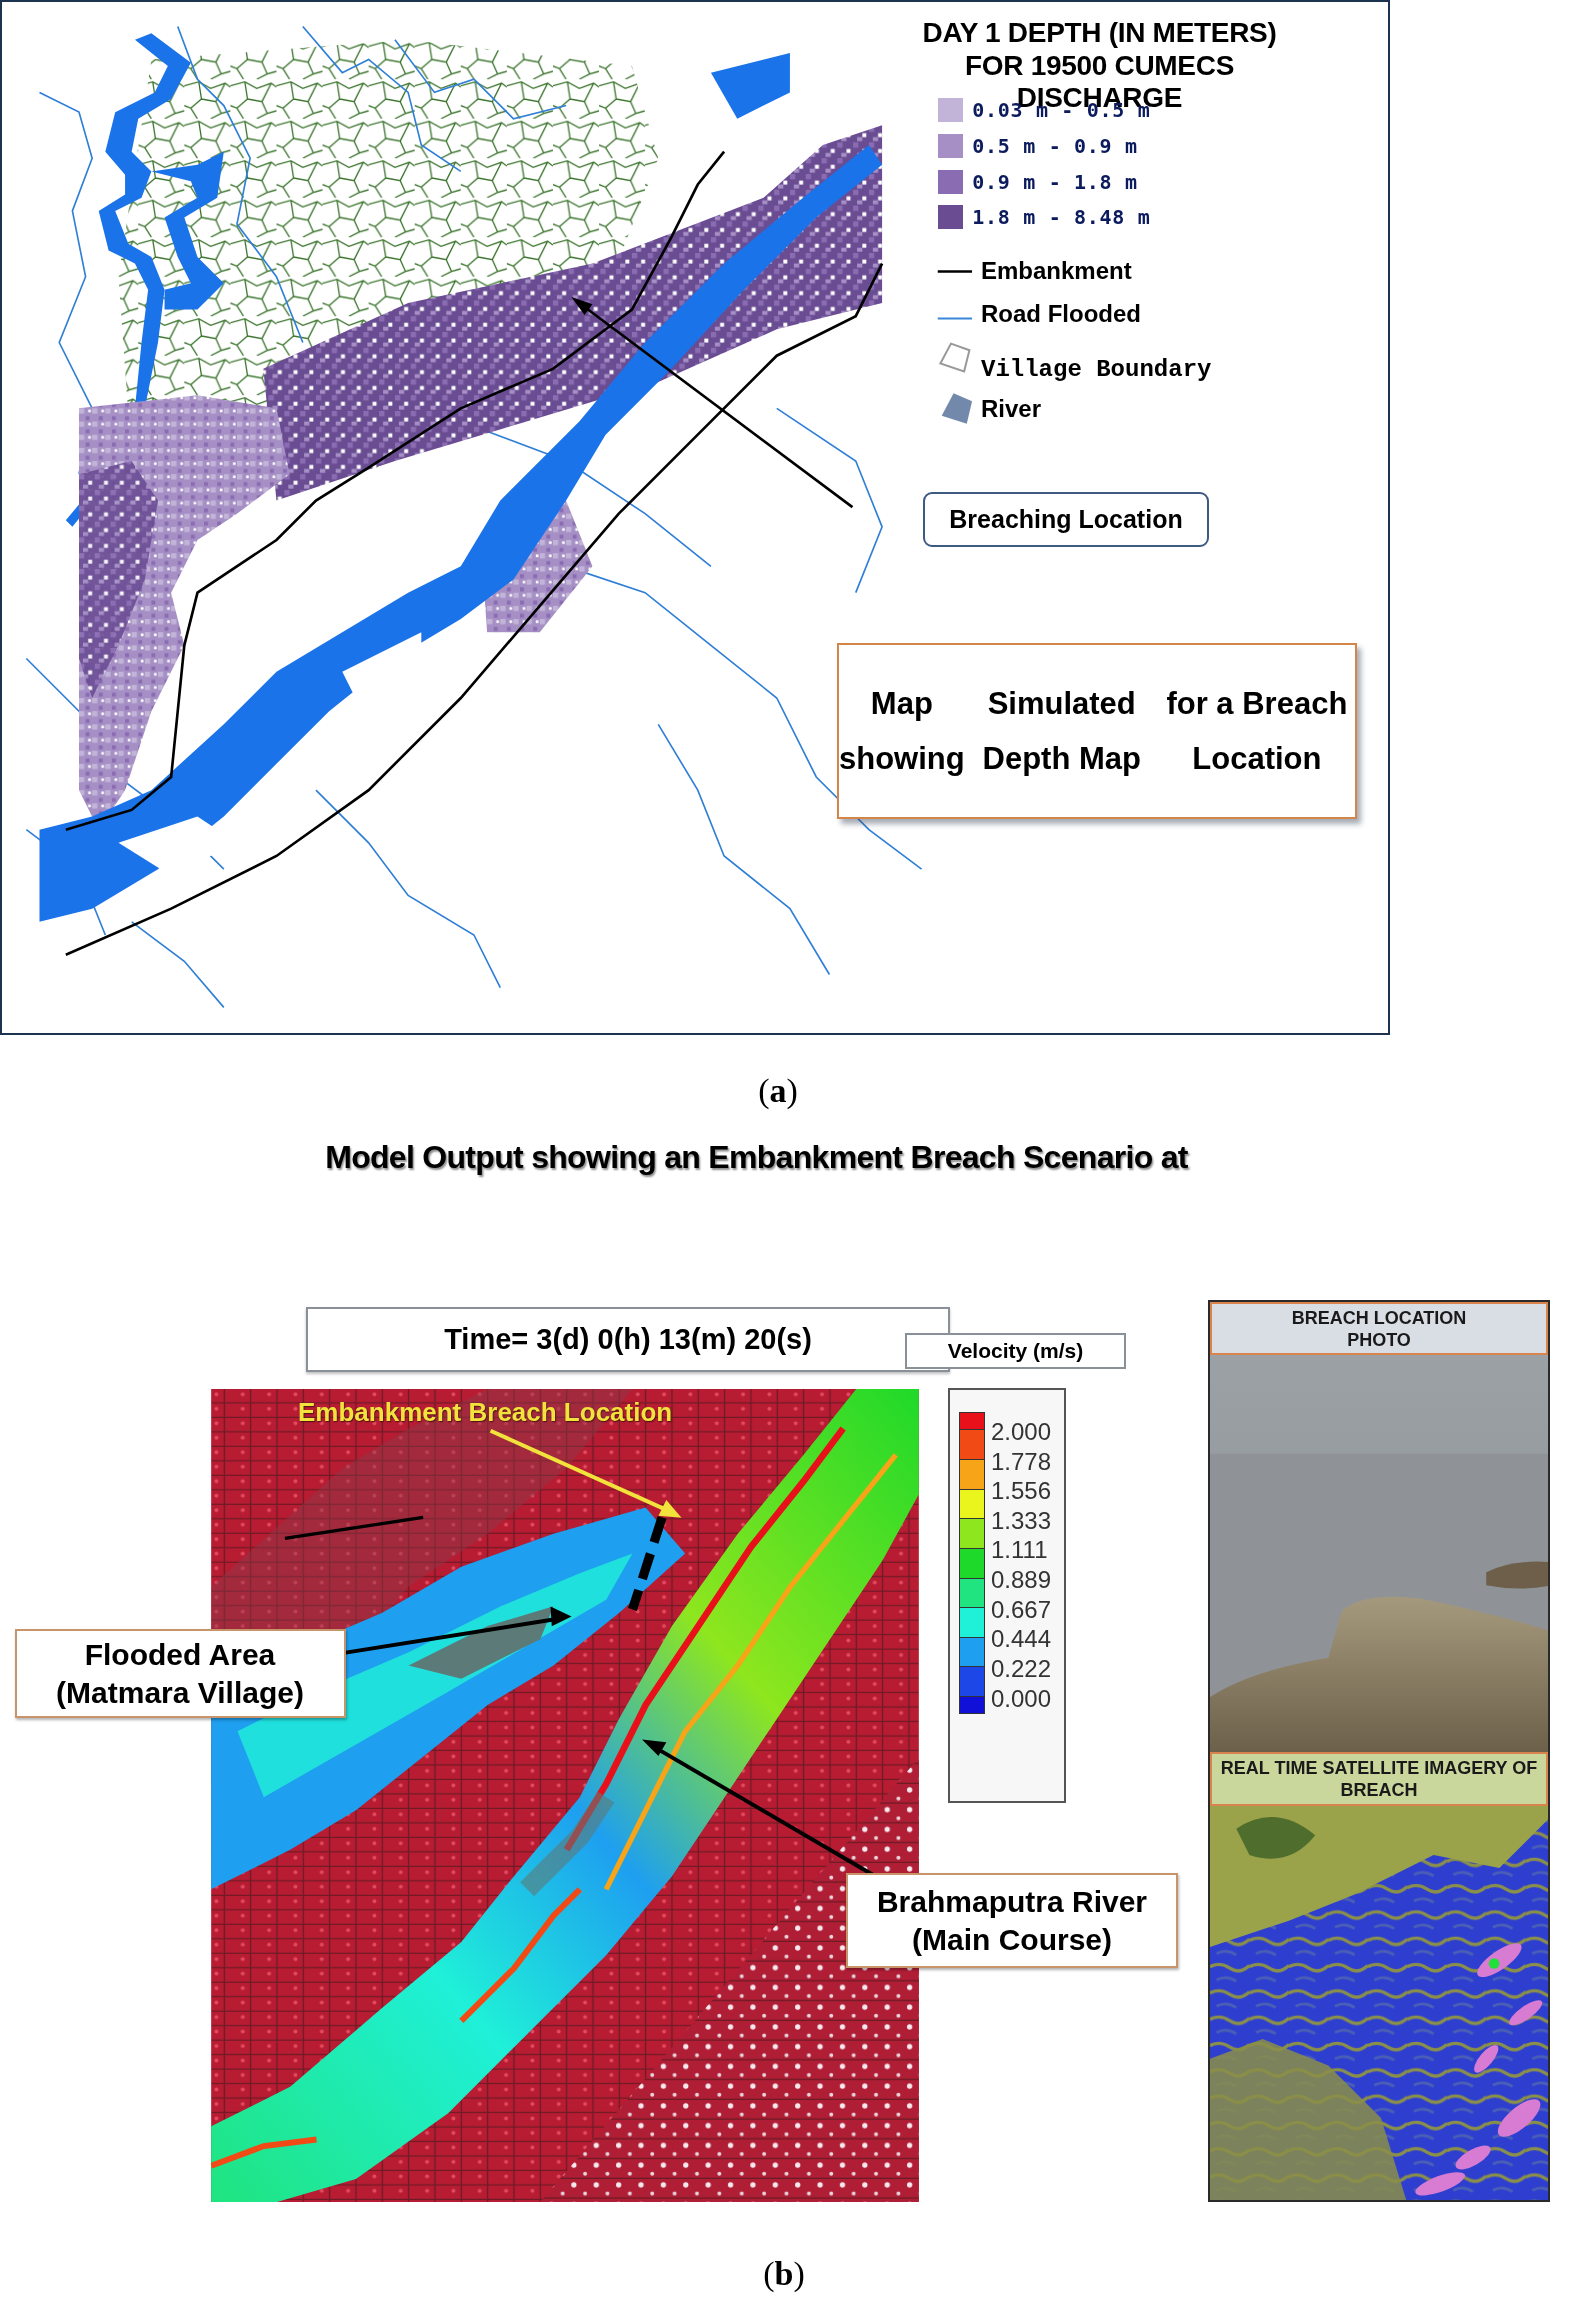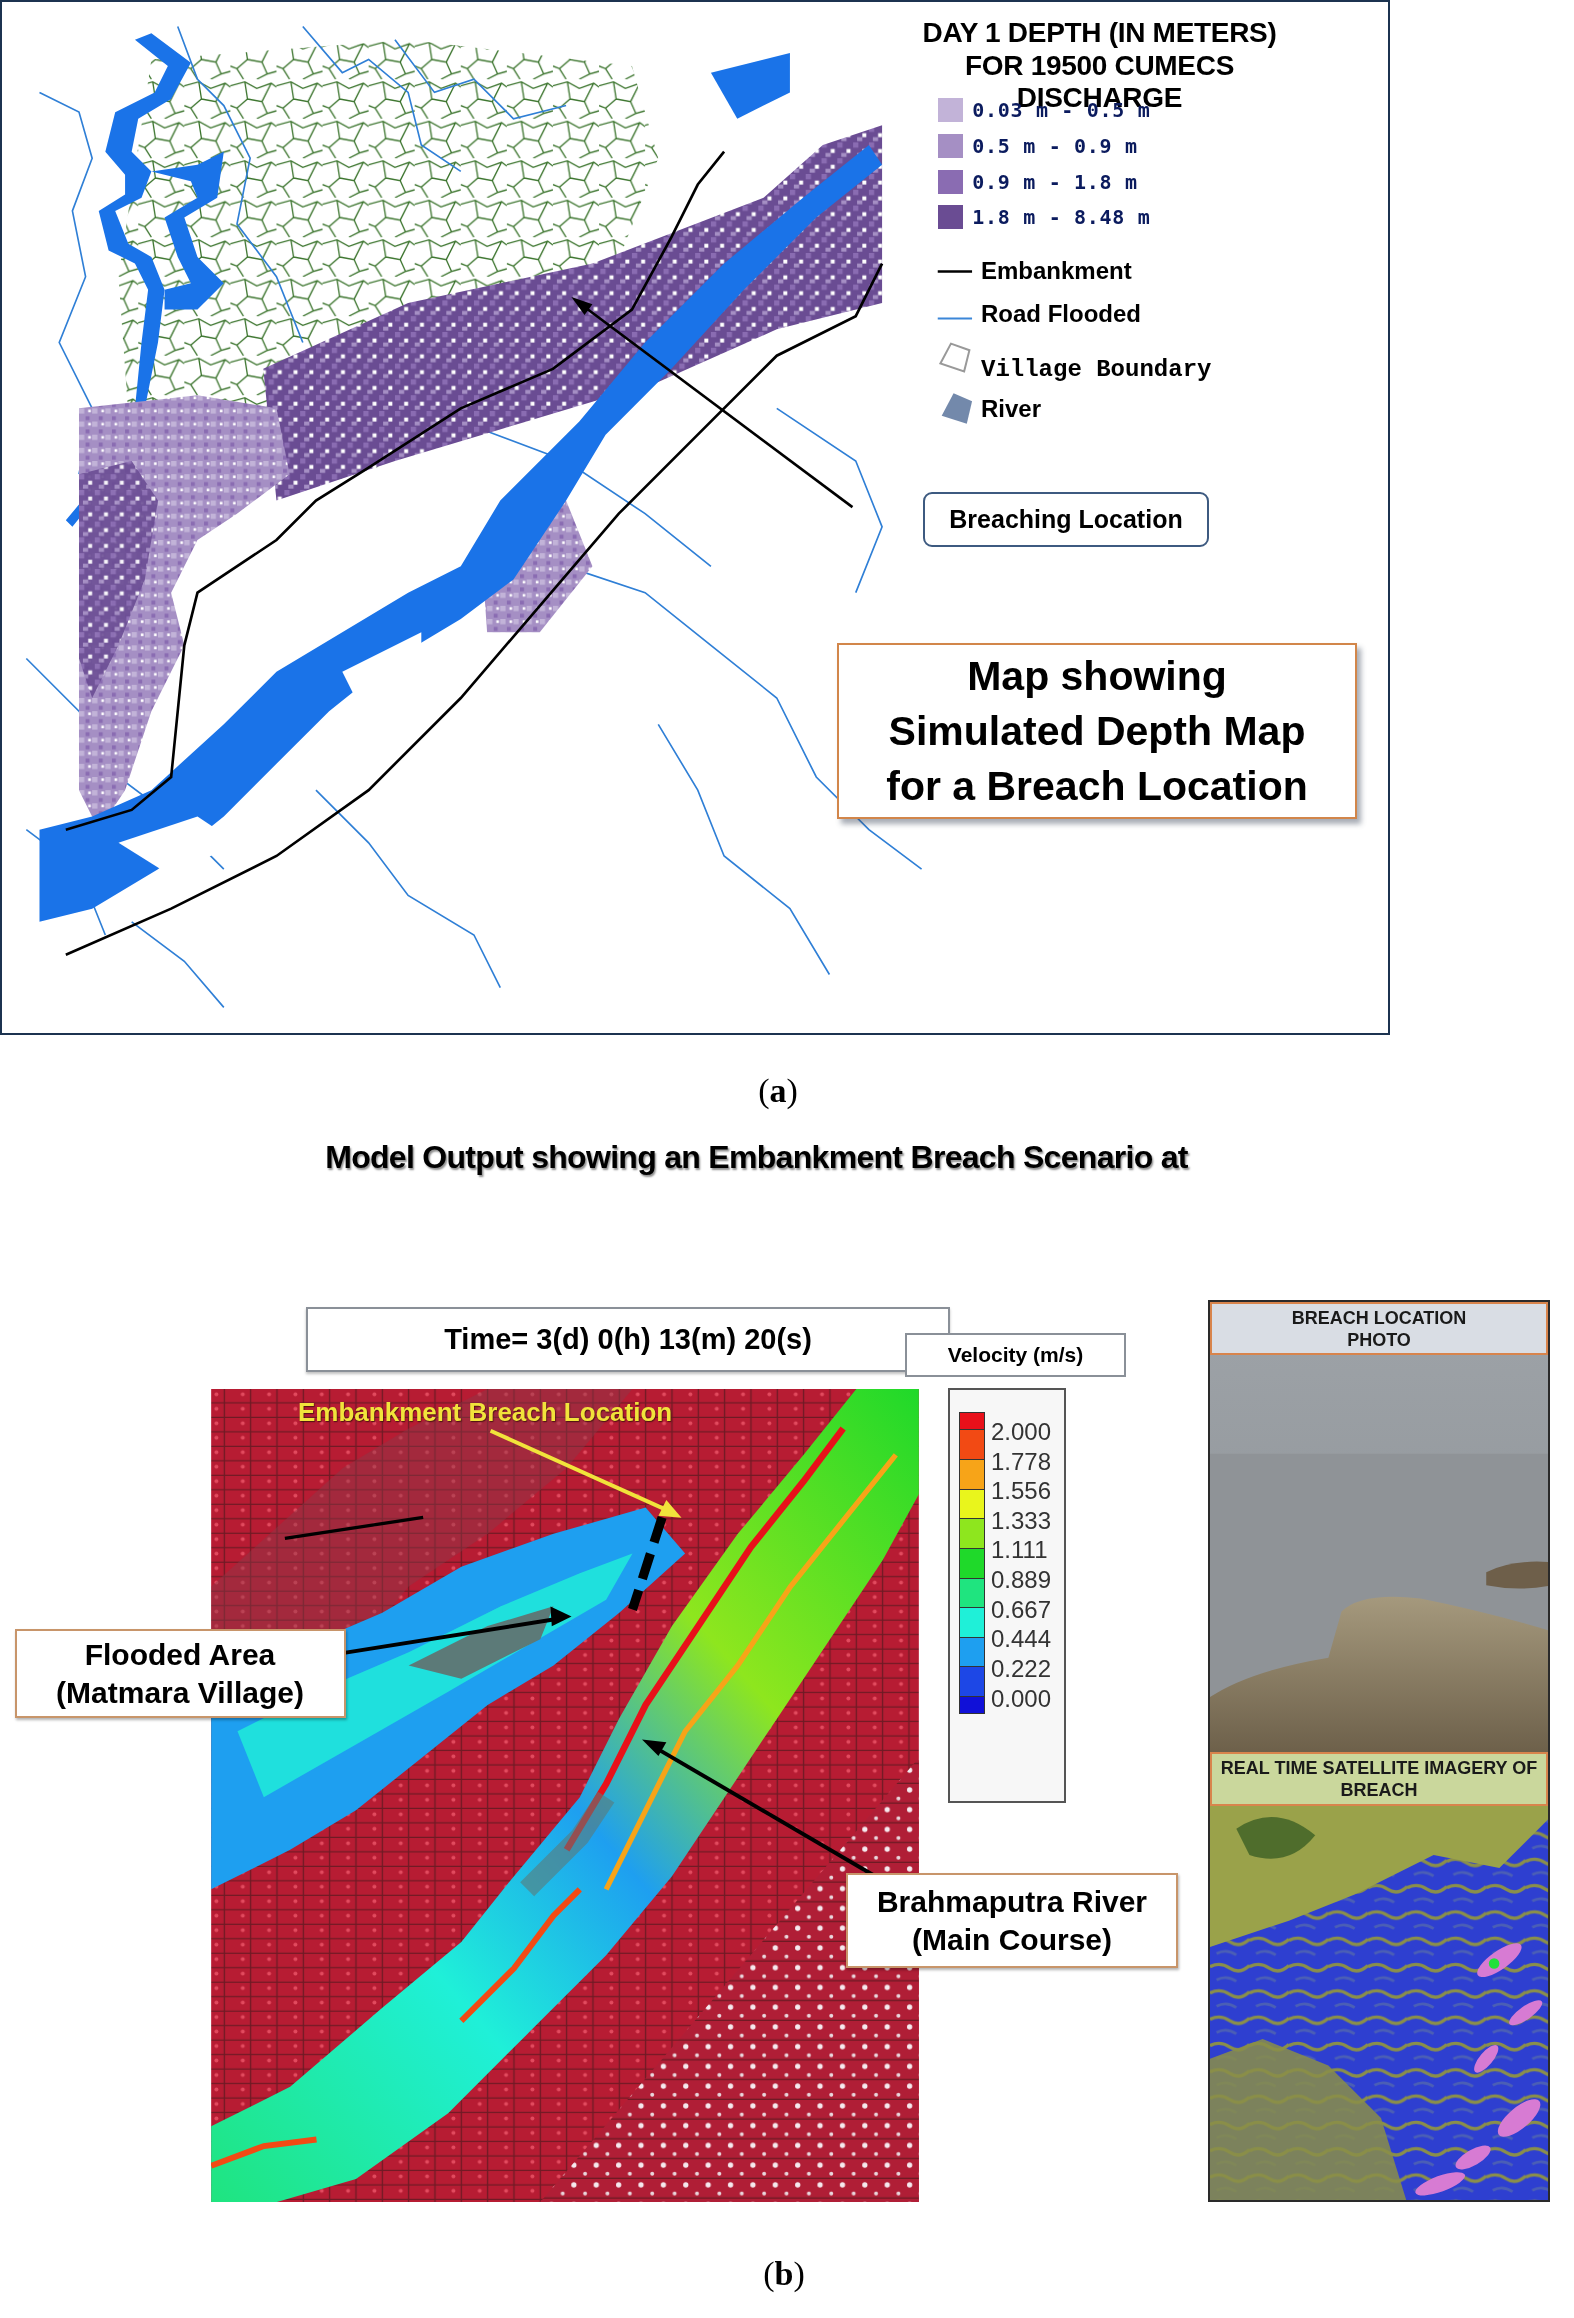--- a/index.html
+++ b/index.html
@@ -8,27 +8,27 @@
   
   #panel-a { left:82px; top:18.4px; width:1390px; height:1035px; border:2.6px solid #1c3350; box-sizing:border-box; background:#fff; overflow:hidden; }
   #panel-a svg.mapsvg { position:absolute; left:0; top:0; }
   .legend-title { position:absolute; left:889px; width:421px; text-align:center; font-weight:bold; font-size:28px; line-height:32px; letter-spacing:-0.3px; }
   .legend-row { position:absolute; left:938px; height:26px; display:flex; align-items:center; }
   .legend-swatch { width:25px; height:24px; margin-right:9.2px; }
   .legend-val { font-family:"DejaVu Sans Mono", monospace; font-weight:bold; font-size:20px; color:#0b1b5e; letter-spacing:0.7px; }
   .legend-sym { position:absolute; left:935px; width:53px; height:33px; }
   .legend-lbl { position:absolute; left:981px; font-weight:bold; font-size:24px; }
   .breach-box { position:absolute; left:923px; top:492px; width:286px; height:55px; border:2px solid #3d5a80; border-radius:9px; background:#fff; display:flex; align-items:center; justify-content:center; font-weight:bold; font-size:25px; box-sizing:border-box; }
-  .map-caption { position:absolute; left:837px; top:643px; width:520px; height:176px; border:2.6px solid #d2864a; background:#fff; box-shadow:4px 5.3px 5.3px rgba(60,70,90,0.45); box-sizing:border-box; display:flex; flex-direction:column; justify-content:center; align-items:center; font-weight:bold; font-size:41px; line-height:55px; text-align:center; }
+  .map-caption { position:absolute; left:837px; top:643px; width:520px; height:176px; border:2.6px solid #d2864a; background:#fff; box-shadow:4px 5.3px 5.3px rgba(60,70,90,0.45); box-sizing:border-box; display:flex; justify-content:center; align-items:center; font-weight:bold; font-size:31px; line-height:55px; text-align:center; }
   .sublabel { position:absolute; width:132px; text-align:center; font-family:"Liberation Serif", serif; font-size:34px; }
   .sublabel b { font-weight:bold; }
   
   .b-title { position:absolute; left:197px; top:1138px; width:1119px; text-align:center; font-weight:bold; font-size:32px; line-height:39px; letter-spacing:-0.7px; text-shadow:1.3px 2px 2px rgba(0,0,0,0.45); }
   .time-box { position:absolute; left:306px; top:1307px; width:644px; height:65px; border:2px solid #8a9098; background:#fff; box-shadow:0 2px 2.6px rgba(0,0,0,0.25); box-sizing:border-box; display:flex; align-items:center; justify-content:center; font-weight:bold; font-size:29px; }
-  .vel-box { position:absolute; left:905px; top:1333px; width:221px; height:44px; border:2px solid #8a9098; background:#fff; box-sizing:border-box; display:flex; align-items:center; justify-content:center; font-weight:bold; font-size:21px; }
+  .vel-box { position:absolute; left:905px; top:1333px; width:221px; height:36px; border:2px solid #8a9098; background:#fff; box-sizing:border-box; display:flex; align-items:center; justify-content:center; font-weight:bold; font-size:21px; }
   .cbar-box { position:absolute; left:948px; top:1388px; width:118px; height:415px; border:2px solid #555; background:#f7f7f7; box-sizing:border-box; }
   .cbar-swatch { position:absolute; left:9.2px; width:26px; border:1.3px solid #333; box-sizing:border-box; }
   .cbar-lbl { position:absolute; left:41px; font-size:24px; color:#333; line-height:26px; }
   #vel-map { position:absolute; left:211px; top:1389px; width:708px; height:813px; overflow:hidden; }
   .callout { position:absolute; background:#fff; border:2.6px solid #c8956a; box-sizing:border-box; display:flex; flex-direction:column; align-items:center; justify-content:center; font-weight:bold; font-size:30px; line-height:38px; text-align:center; box-shadow:1.3px 2px 2.6px rgba(0,0,0,0.3); }
   .breach-lbl { position:absolute; left:298px; top:1397px; font-weight:bold; font-size:26px; color:#f1e33b; text-shadow:0.7px 0.7px 1.3px #4a1010; }
   #right-panel { position:absolute; left:1208px; top:1300px; width:342px; height:902px; border:2px solid #2a2a2a; box-sizing:border-box; overflow:hidden; }
   .rp-head { position:absolute; left:0; width:100%; border:2px solid #d8844c; box-sizing:border-box; display:flex; flex-direction:column; justify-content:center; align-items:center; font-weight:bold; font-size:18px; line-height:22px; text-align:center; color:#1a1a1a; }
 </style>
 </head>

